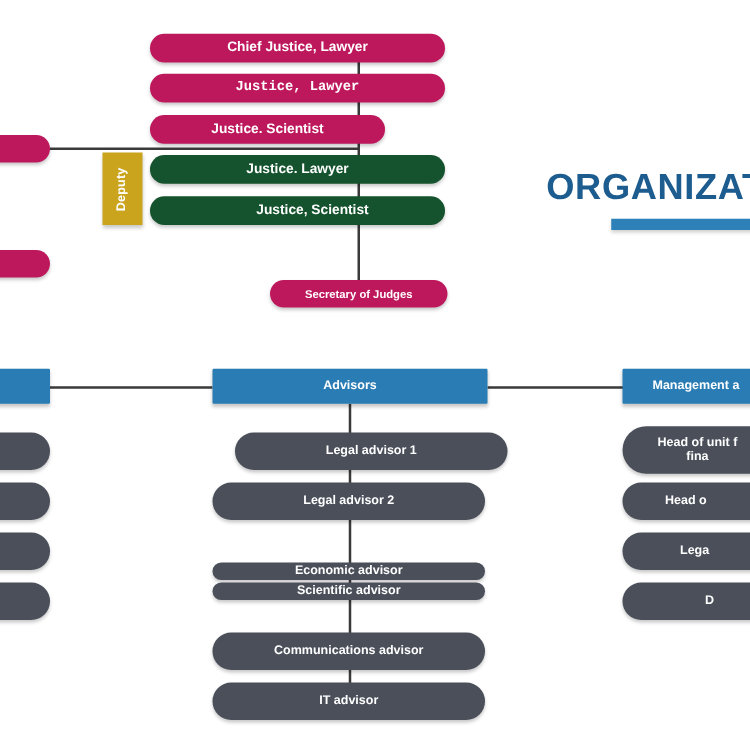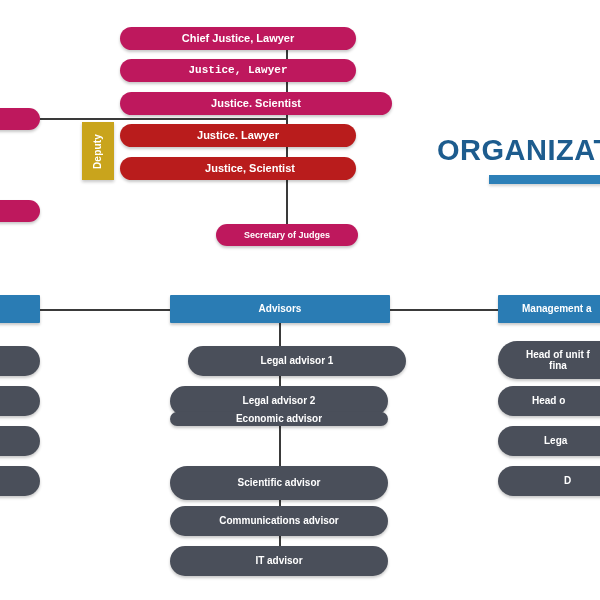--- a/index.html
+++ b/index.html
@@ -48,21 +48,21 @@
   .pill {
     border-radius: 999px;
     box-shadow: 0 2px 3px rgba(0,0,0,0.22);
   }
   .rect {
     border-radius: 1px;
     box-shadow: 0 2px 3px rgba(0,0,0,0.22);
   }
   .blue      { background: #be185d; }
   .blue-dark { background: #2a7cb4; }
-  .gold      { background: #b91c1c; }
+  .gold      { background: #14532d; }
   .slate     { background: #4a4f5a; }
 
   .t11  { font-size: 11px; }
   .t10  { font-size: 10px; }
   .t9   { font-size: 9px;  }
 
   
   #deputy-box {
     position: absolute;
     background: #c9a41c;
@@ -120,21 +120,21 @@
   <div class="vline" style="left:286px; top:48px; height:184px;"></div>
 
   <div id="deputy-box" style="left:82px; top:122px; width:32px; height:58px;">
     <span class="vtext">Deputy</span>
   </div>
 
   <div class="node pill blue t11" style="left:120px; top:27px; width:236px; height:23px;">Chief Justice, Lawyer</div>
 
   <div class="node pill blue t11" style="left:120px; top:59px; width:236px; height:23px;font-family:Liberation Mono, monospace;">Justice, Lawyer</div>
 
-  <div class="node pill blue t11" style="left:120px; top:92px; width:272px; height:23px;">Justice. Scientist</div>
+  <div class="node pill blue t11" style="left:120px; top:92px; width:188px; height:23px;">Justice. Scientist</div>
 
   <div class="node pill gold t11" style="left:120px; top:124px; width:236px; height:23px;">Justice. Lawyer</div>
 
   <div class="node pill gold t11" style="left:120px; top:157px; width:236px; height:23px;padding-left:24px;">Justice, Scientist</div>
 
   <div class="node pill blue t9" style="left:216px; top:224px; width:142px; height:22px;text-align:right;">Secretary of Judges</div>
 
   <div class="node rect blue-dark t10" style="left:-42px; top:295px; width:82px; height:28px;"></div>
 
   <div class="hline" style="left:40px; top:309px; width:130px;"></div>
@@ -144,22 +144,22 @@
   <div class="node pill slate t10" style="left:-42px; top:386px; width:82px; height:30px;"></div>
   <div class="node pill slate t10" style="left:-42px; top:426px; width:82px; height:30px;"></div>
   <div class="node pill slate t10" style="left:-42px; top:466px; width:82px; height:30px;"></div>
 
   <div class="node rect blue-dark t10" style="left:170px; top:295px; width:220px; height:28px;">Advisors</div>
 
   <div class="vline" style="left:279px; top:323px; height:248px;"></div>
 
   <div class="node pill slate t10" style="left:188px; top:346px; width:218px; height:30px;">Legal advisor 1</div>
   <div class="node pill slate t10" style="left:170px; top:386px; width:218px; height:30px;">Legal advisor 2</div>
-  <div class="node pill slate t10" style="left:170px; top:412px; width:218px; height:14px;">Economic advisor</div>
-  <div class="node pill slate t10" style="left:170px; top:466px; width:218px; height:34px;">Scientific advisor</div>
+  <div class="node pill slate t10" style="left:170px; top:450px; width:218px; height:14px;">Economic advisor</div>
+  <div class="node pill slate t10" style="left:170px; top:466px; width:218px; height:14px;">Scientific advisor</div>
   <div class="node pill slate t10" style="left:170px; top:546px; width:218px; height:30px;">IT advisor</div>
   <div class="node pill slate t10" style="left:170px; top:506px; width:218px; height:30px;">Communications advisor</div>
 
   <div class="node rect blue-dark t10" style="left:498px; top:295px; width:220px; height:28px; justify-content:flex-start; padding-left:24px;">Management a</div>
 
   <div class="node pill slate t10" style="left:498px; top:341px; width:218px; height:38px; justify-content:flex-start; padding-left:28px; white-space:pre-line;">Head of unit f
 fina</div>
   <div class="node pill slate t10" style="left:498px; top:386px; width:218px; height:30px; justify-content:flex-start; padding-left:34px;">Head o</div>
   <div class="node pill slate t10" style="left:498px; top:426px; width:218px; height:30px; justify-content:flex-start; padding-left:46px;">Lega</div>
   <div class="node pill slate t10" style="left:498px; top:466px; width:218px; height:30px; justify-content:flex-start; padding-left:66px;">D</div>

